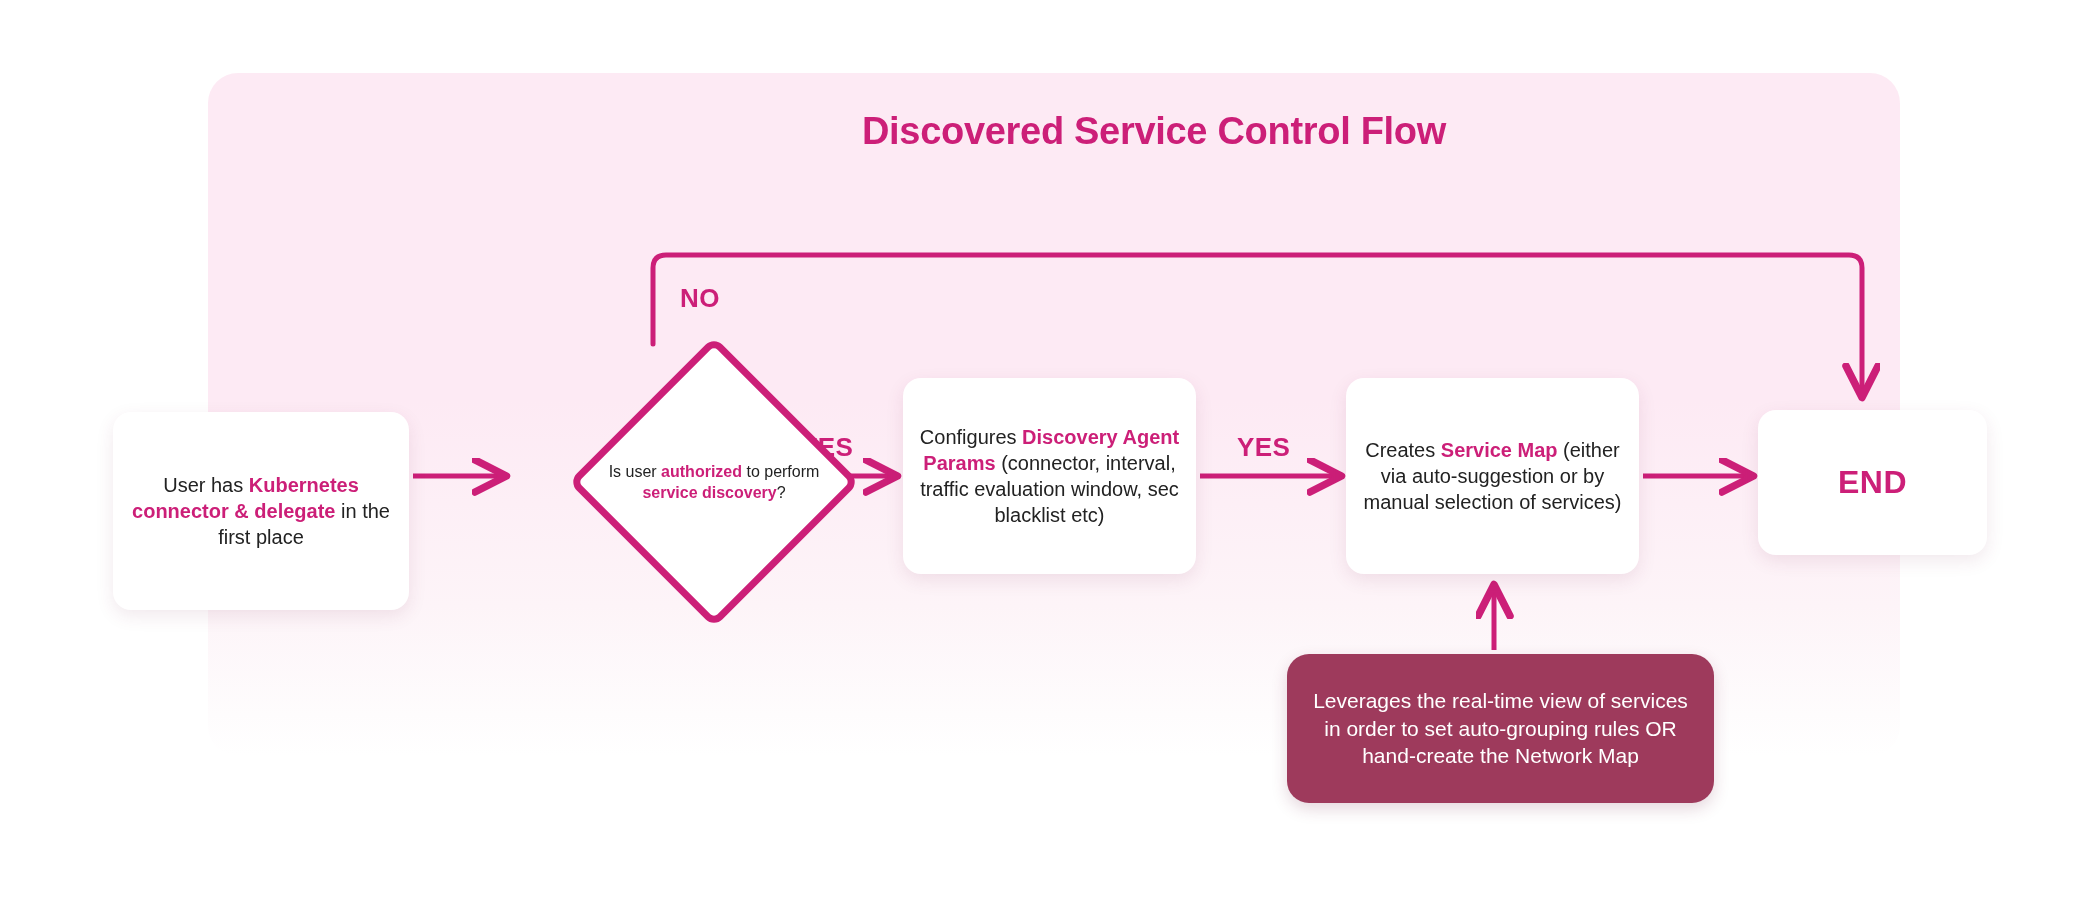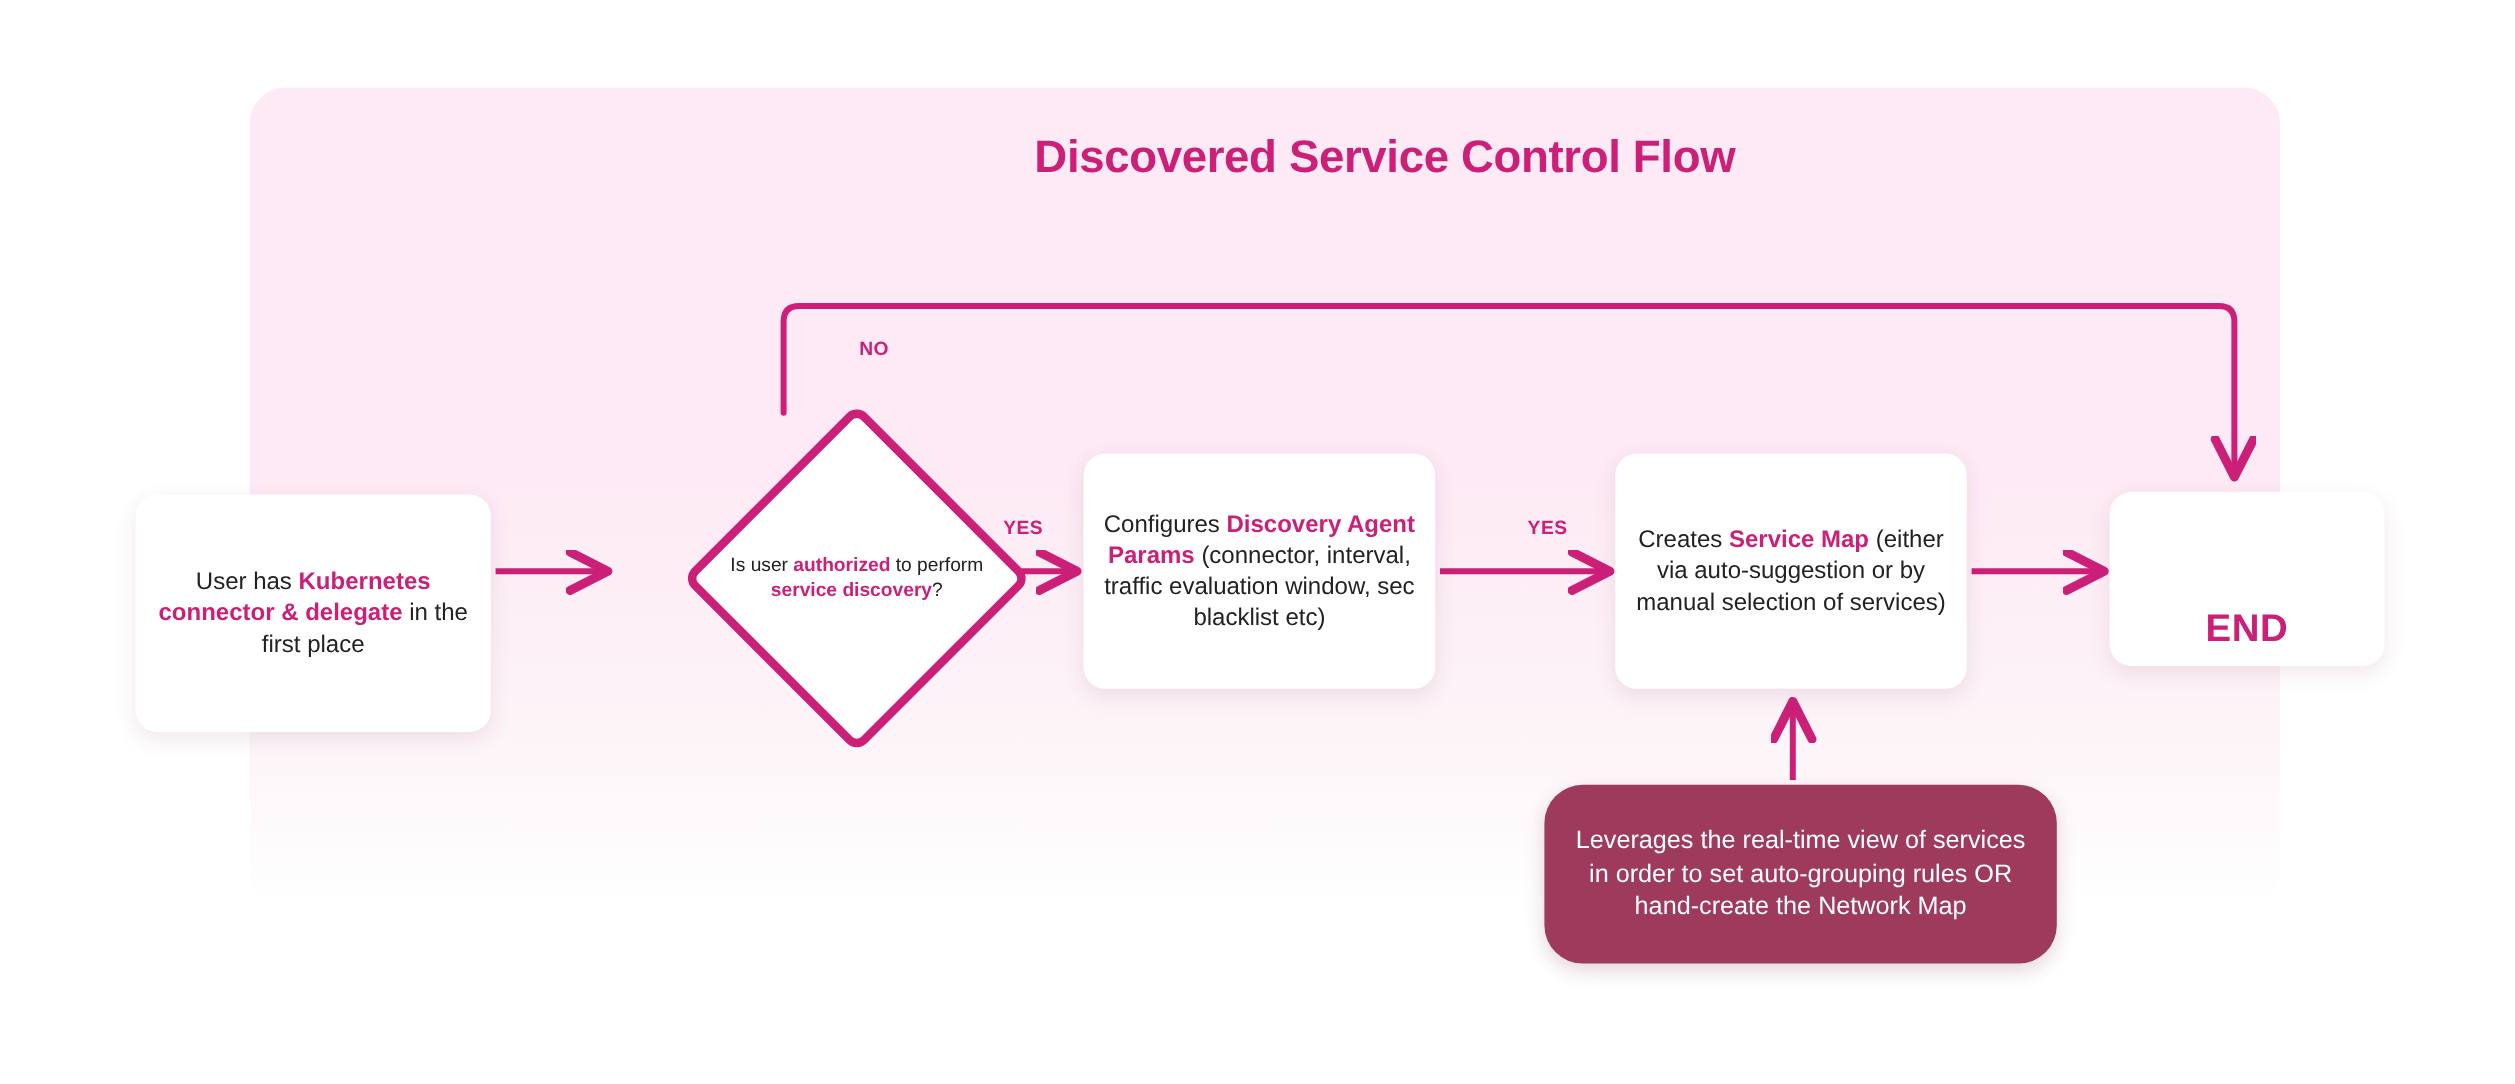--- a/index.html
+++ b/index.html
@@ -91,21 +91,20 @@
     top: 378px;
     width: 293px;
     height: 196px;
   }
   
   #node-end {
     left: 1758px;
     top: 410px;
     width: 229px;
     height: 145px;
-    align-items: flex-end;
   }
   #node-end .endtext {
     font-size: 32px;
     font-weight: bold;
     color: #cc1f78;
     letter-spacing: 0.5px;
   }
   
   #node-decision {
     left: 564px;
@@ -140,36 +139,35 @@
     color: #cc1f78;
     font-weight: bold;
   }
   
   #node-note {
     left: 1287px;
     top: 654px;
     width: 427px;
     height: 149px;
     background: #9e3a5c;
-    border-radius: 32px;
+    border-radius: 22px;
     color: #ffffff;
     font-size: 21px;
     line-height: 1.33;
     padding: 8px 18px;
     box-sizing: border-box;
     box-shadow: 0 6px 16px rgba(110, 35, 65, 0.18);
   }
   
   .edge-label {
     position: absolute;
-    font-size: 16px;
+    font-size: 26px;
     font-weight: bold;
     color: #cc1f78;
     letter-spacing: 0.4px;
-    margin-left: 36px;
   }
   #label-no  { left: 680px;  top: 283px; }
   #label-yes-1 { left: 800px; top: 432px; }
   #label-yes-2 { left: 1237px; top: 432px; }
 </style>
 </head>
 <body>
 
 <div id="stage">
 

